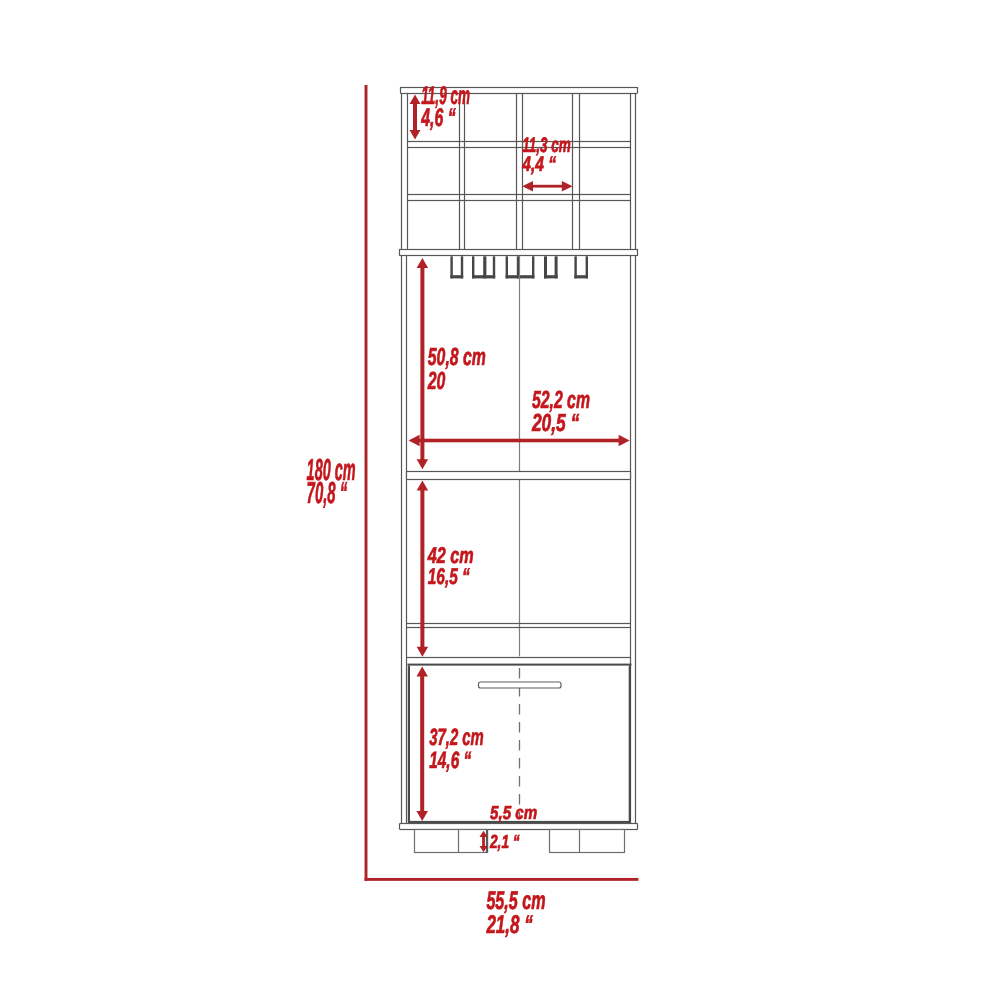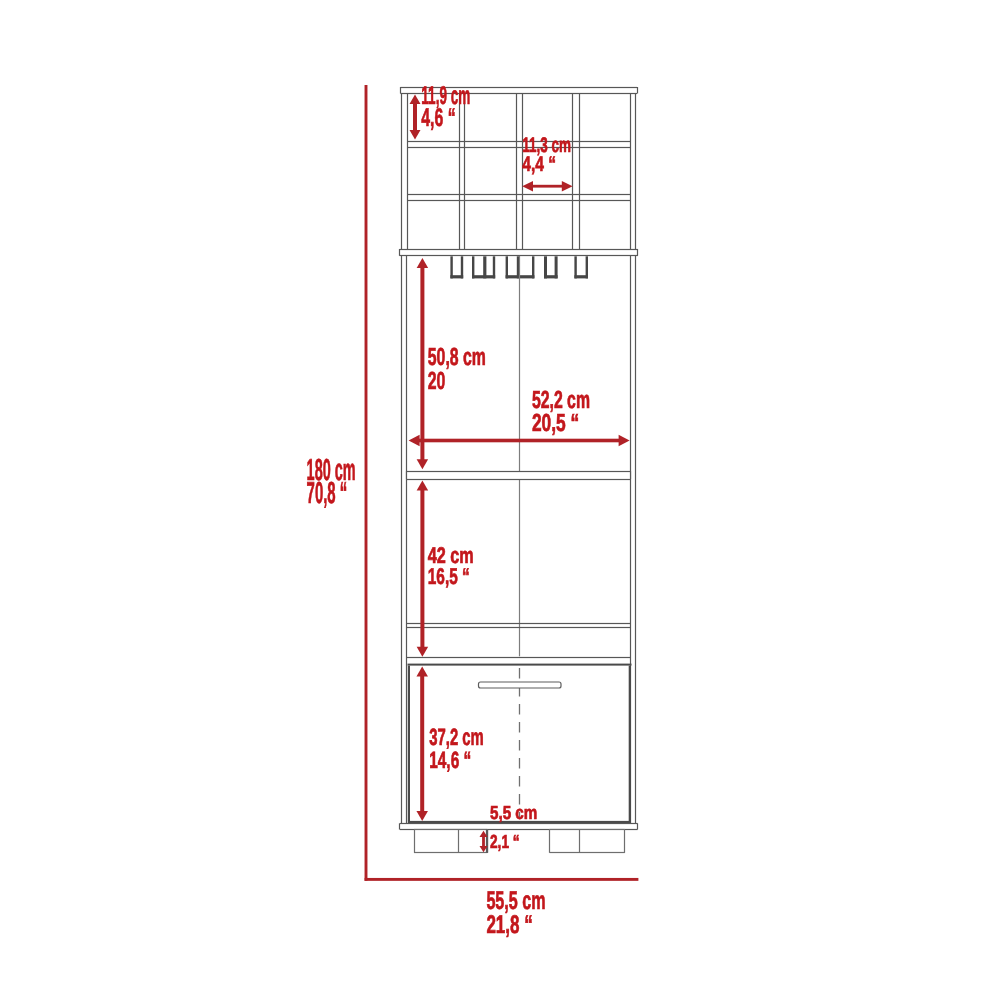--- a/index.html
+++ b/index.html
@@ -1,14 +1,14 @@
 <!DOCTYPE html>
 <html><head><meta charset="utf-8"><style>
 html,body{margin:0;padding:0;background:#ffffff;}
-#page{width:896px;height:1000px;position:relative;background:#ffffff;overflow:hidden;}
+#page{width:896px;height:1000px;position:relative;background:#ffffff;overflow:hidden;font-style:italic;}
 text{font-family:"Liberation Sans",sans-serif;font-weight:bold;}
 </style></head><body>
 <div id="page">
 <svg width="1000" height="1000" viewBox="0 0 1000 1000" text-rendering="geometricPrecision">
 <rect x="400.50" y="87.00" width="236.50" height="6.50" fill="white"></rect>
       <rect x="400.50" y="86.90" width="236.50" height="1.20" fill="#575757"></rect>
       <rect x="400.50" y="92.90" width="236.50" height="1.20" fill="#575757"></rect>
       <rect x="399.90" y="87.00" width="1.20" height="6.50" fill="#575757"></rect>
       <rect x="636.90" y="87.00" width="1.20" height="6.50" fill="#575757"></rect>
 <rect x="400.90" y="93.50" width="1.20" height="730.50" fill="#575757"></rect>

